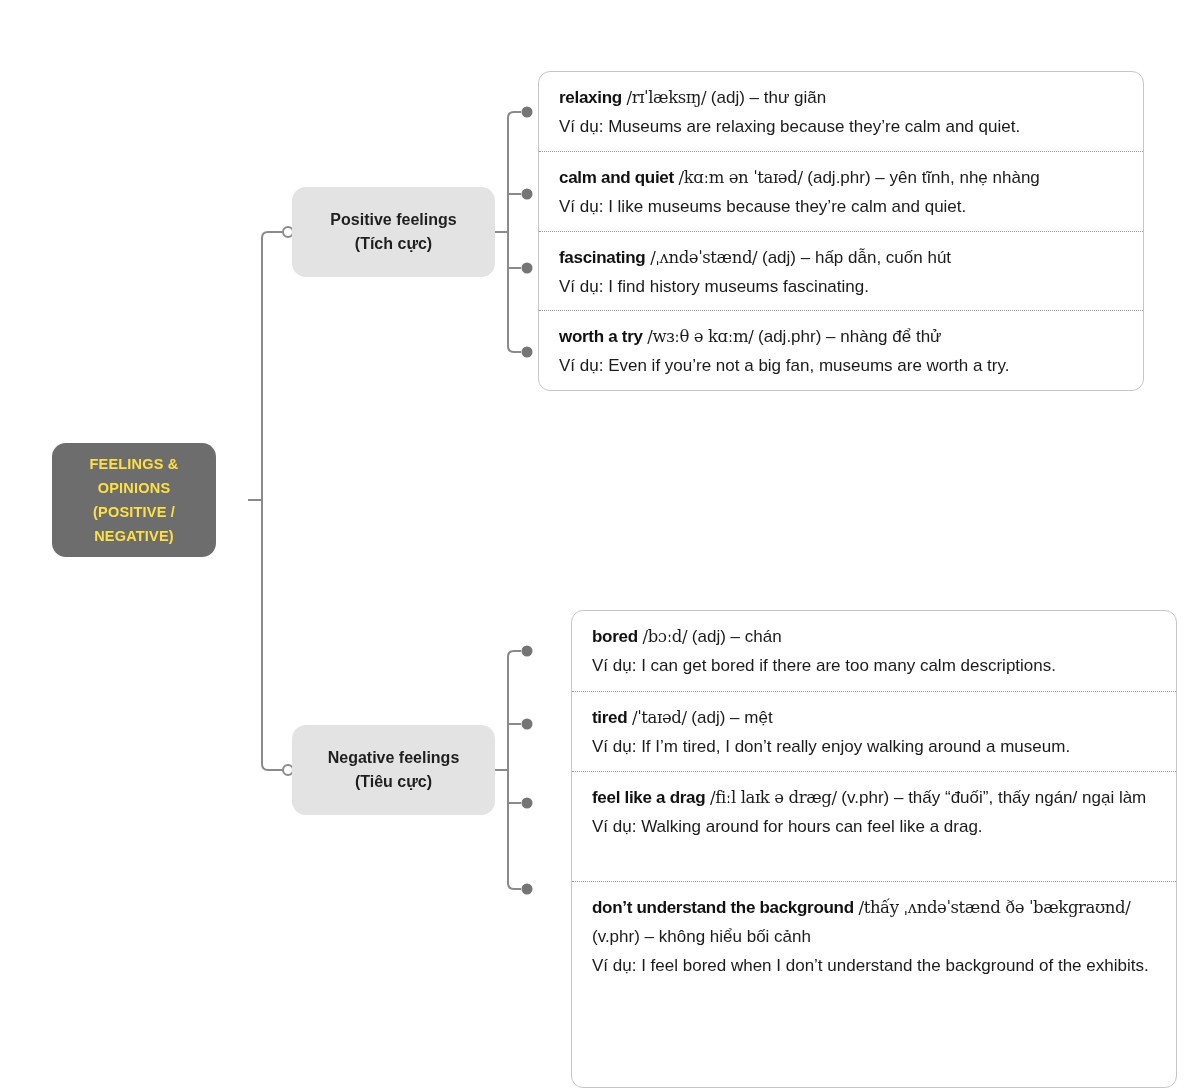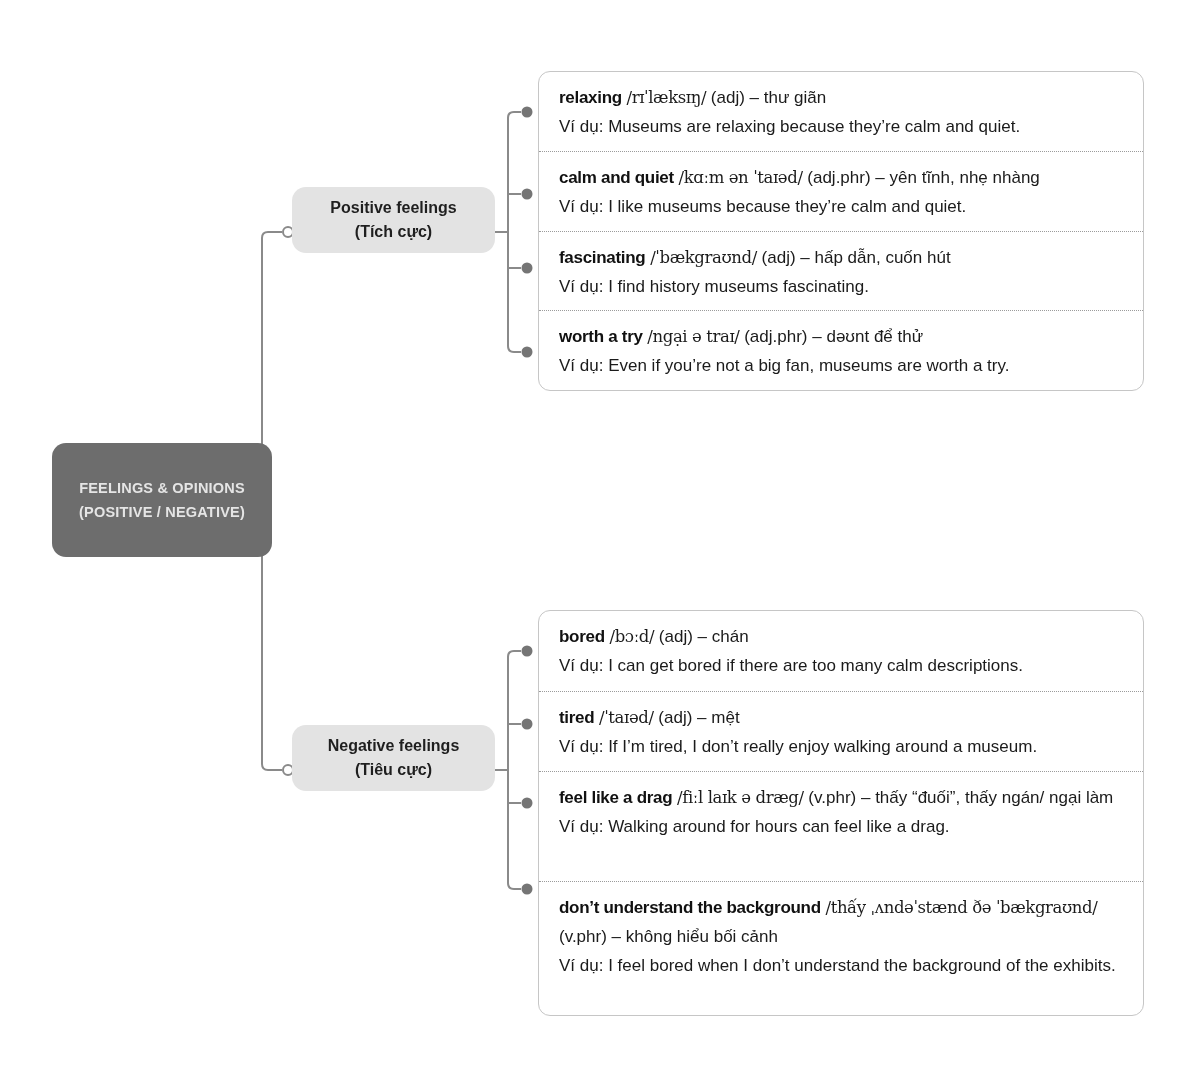--- a/index.html
+++ b/index.html
@@ -24,40 +24,40 @@
     fill: none;
     stroke: #8a8a8a;
     stroke-width: 2;
   }
   svg.connectors circle.dot { fill: #757575; stroke: none; }
   svg.connectors circle.open { fill: #ffffff; stroke: #8a8a8a; stroke-width: 2; }
 
   .root-node {
     position: absolute;
     left: 52px; top: 443px;
-    width: 220px; height: 114px;
+    width: 164px; height: 114px;
     background: #6d6d6d;
     border-radius: 14px;
-    color: #e5e5e5;
+    color: #fde047;
     font-weight: bold;
     font-size: 14.5px;
     line-height: 24px;
     letter-spacing: 0.2px;
     text-align: center;
     display: flex;
     align-items: center;
     justify-content: center;
     padding: 0 14px;
     z-index: 2;
   }
 
   .branch-node {
     position: absolute;
     left: 292px;
-    width: 203px; height: 66px;
+    width: 203px; height: 90px;
     background: #e3e3e3;
     border-radius: 14px;
     display: flex;
     flex-direction: column;
     align-items: center;
     justify-content: center;
     text-align: center;
     font-weight: bold;
     font-size: 16px;
     line-height: 24px;
@@ -73,21 +73,21 @@
     width: 606px;
     background: #ffffff;
     border: 1.5px solid #c6c6c6;
     border-radius: 12px;
     display: flex;
     flex-direction: column;
     overflow: hidden;
     z-index: 2;
   }
   .card.positive { top: 71px;  height: 320px; }
-  .card.negative { top: 610px; height: 406px; }
+  .card.negative { top: 610px; height: 478px; margin-left: 33px; }
 
   .entry {
     padding: 11px 18px 0 20px;
     font-size: 17px;
     line-height: 29px;
   }
   .entry:not(:last-child) { border-bottom: 1px dotted #9b9b9b; }
   .card.positive .entry { flex: 1 1 0; }
   .card.negative .entry.h80  { height: 80.5px; }
   .card.negative .entry.h110 { height: 110px; }
@@ -161,26 +161,26 @@
       <div class="def"><span class="term">relaxing</span> <span class="ipa">/rɪˈlæksɪŋ/</span> <span class="pos">(adj)</span> <span class="dash">–</span> <span class="meaning">thư giãn</span></div>
       <div class="example">Ví dụ: Museums are relaxing because they’re calm and quiet.</div>
     </div>
 
     <div class="entry">
       <div class="def"><span class="term">calm and quiet</span> <span class="ipa">/kɑːm ən ˈtaɪəd/</span> <span class="pos">(adj.phr)</span> <span class="dash">–</span> <span class="meaning">yên tĩnh, nhẹ nhàng</span></div>
       <div class="example">Ví dụ: I like museums because they’re calm and quiet.</div>
     </div>
 
     <div class="entry">
-      <div class="def"><span class="term">fascinating</span> <span class="ipa">/ˈbækgraʊnd/</span> <span class="pos">(adj)</span> <span class="dash">–</span> <span class="meaning">hấp dẫn, cuốn hút</span></div>
+      <div class="def"><span class="term">fascinating</span> <span class="ipa">/ˌʌndəˈstænd/</span> <span class="pos">(adj)</span> <span class="dash">–</span> <span class="meaning">hấp dẫn, cuốn hút</span></div>
       <div class="example">Ví dụ: I find history museums fascinating.</div>
     </div>
 
     <div class="entry">
-      <div class="def"><span class="term">worth a try</span> <span class="ipa">/ngại ə traɪ/</span> <span class="pos">(adj.phr)</span> <span class="dash">–</span> <span class="meaning">dəʊnt để thử</span></div>
+      <div class="def"><span class="term">worth a try</span> <span class="ipa">/wɜːθ ə kɑːm/</span> <span class="pos">(adj.phr)</span> <span class="dash">–</span> <span class="meaning">nhàng để thử</span></div>
       <div class="example">Ví dụ: Even if you’re not a big fan, museums are worth a try.</div>
     </div>
 
   </div>
 
   <div class="card negative">
 
     <div class="entry h80">
       <div class="def"><span class="term">bored</span> <span class="ipa">/bɔːd/</span> <span class="pos">(adj)</span> <span class="dash">–</span> <span class="meaning">chán</span></div>
       <div class="example">Ví dụ: I can get bored if there are too many calm descriptions.</div>

